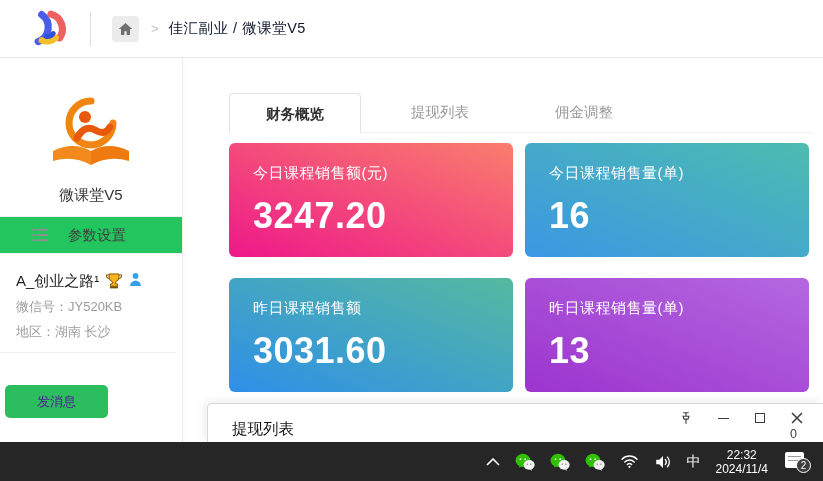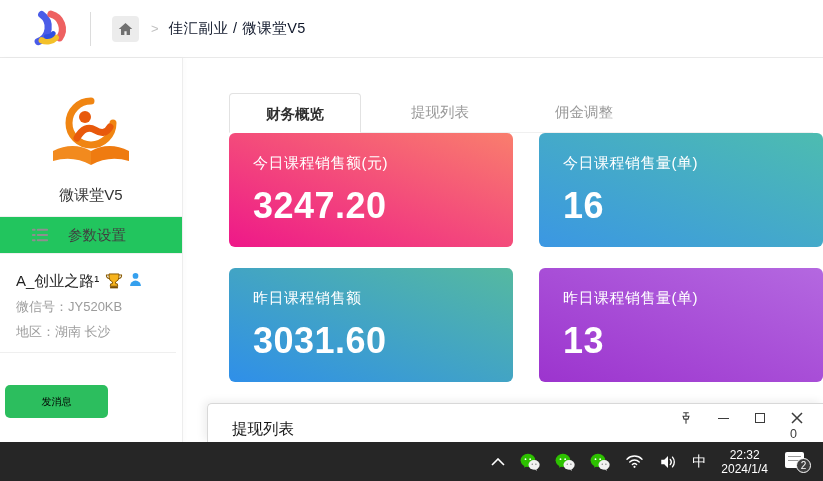--- a/index.html
+++ b/index.html
@@ -27,33 +27,33 @@
     border-top:1px solid #f0f0f0; border-bottom:1px solid #f0f0f0;
     display:flex; align-items:center; cursor:pointer; background:#22c55e; }
   .menu-item .mi-icon { margin-left:30px; display:flex; }
   .menu-item .mi-label { margin-left:18px; font-size:14.5px; color:#404040; }
   .user-block { position:absolute; top:214px; left:16px; right:10px; }
   .user-name-row { display:flex; align-items:flex-start; gap:6px; }
   .user-name { font-size:15px; color:#1f1f1f; }
   .user-line { margin-top:7px; font-size:13px; color:#9c9c9c; }
   .side-divider { position:absolute; top:294px; left:0; width:176px; height:1px; background:#efefef; }
   .send-btn { position:absolute; top:327px; left:5px; width:103px; height:33px;
-    border:none; border-radius:5px; color:#000000; font-size:10px;
+    border:none; border-radius:5px; color:#4c1d95; font-size:13px;
     font-family:Liberation Mono, monospace; cursor:pointer; }
 
   
   .main { position:absolute; left:198px; top:58px; width:625px; height:384px; background:#fff; }
   .tabs { position:absolute; left:31px; top:35px; right:10px; height:40px;
     display:flex; align-items:flex-end; border-bottom:1px solid #f0f0f0; }
   .tab { font-size:14.5px; color:#999; padding:0 36px; height:40px; line-height:40px; cursor:pointer; }
   .tab.active { border:1px solid #e2e2e2; border-bottom:1px solid #fff;
     border-radius:4px 4px 0 0; color:#2f2f2f; font-weight:bold; background:#fff; margin-bottom:-1px; }
   .tab + .tab { margin-left:14px; }
-  .cards { position:absolute; left:31px; top:75px; width:594px;
-    display:grid; grid-template-columns:284px 284px; grid-auto-rows:114px; gap:21px 26px; }
+  .cards { position:absolute; left:31px; top:85px; width:594px;
+    display:grid; grid-template-columns:284px 284px; grid-auto-rows:114px; gap:21px 12px; }
   .card { border-radius:6px; color:#fff; padding:21px 24px; overflow:hidden; }
   .card-label { font-size:15px; letter-spacing:0.5px; }
   .card-value { margin-top:12px; font-size:36px; font-weight:bold; letter-spacing:0.5px; }
 
   
   .popup { position:absolute; left:207px; top:403px; width:616px; height:39px;
     background:#fff; border-top:1px solid #d8d8d8; border-left:1px solid #d8d8d8;
     border-radius:5px 0 0 0; box-shadow:-3px -2px 8px rgba(0,0,0,0.07); z-index:5; }
   .popup-title { position:absolute; left:24px; top:15px; font-size:15.5px; color:#141414; }
   .popup-controls { position:absolute; right:18px; top:6px; display:flex; gap:21px; align-items:center; }
@@ -257,21 +257,21 @@
     <div class="tray-ico">
       <svg width="18" height="16" viewBox="0 0 24 20">
         <path d="M3 7 h4 l5 -5 v16 l-5 -5 H3 z" fill="#fff"></path>
         <path d="M15 6.5 a5.5 5.5 0 0 1 0 7" stroke="#fff" stroke-width="1.8" fill="none" stroke-linecap="round"></path>
         <path d="M18 3.5 a10 10 0 0 1 0 13" stroke="#fff" stroke-width="1.8" fill="none" stroke-linecap="round"></path>
       </svg>
     </div>
     <div class="ime">中</div>
     <div class="clock">
       <div>22:32</div>
-      <div>2024/1/4</div>
+      <div>2024/11/4</div>
     </div>
     <div class="notif">
       <div class="notif-box"></div>
       <div class="notif-badge">2</div>
     </div>
   </div>
 
 </div>
 
 </body></html>

